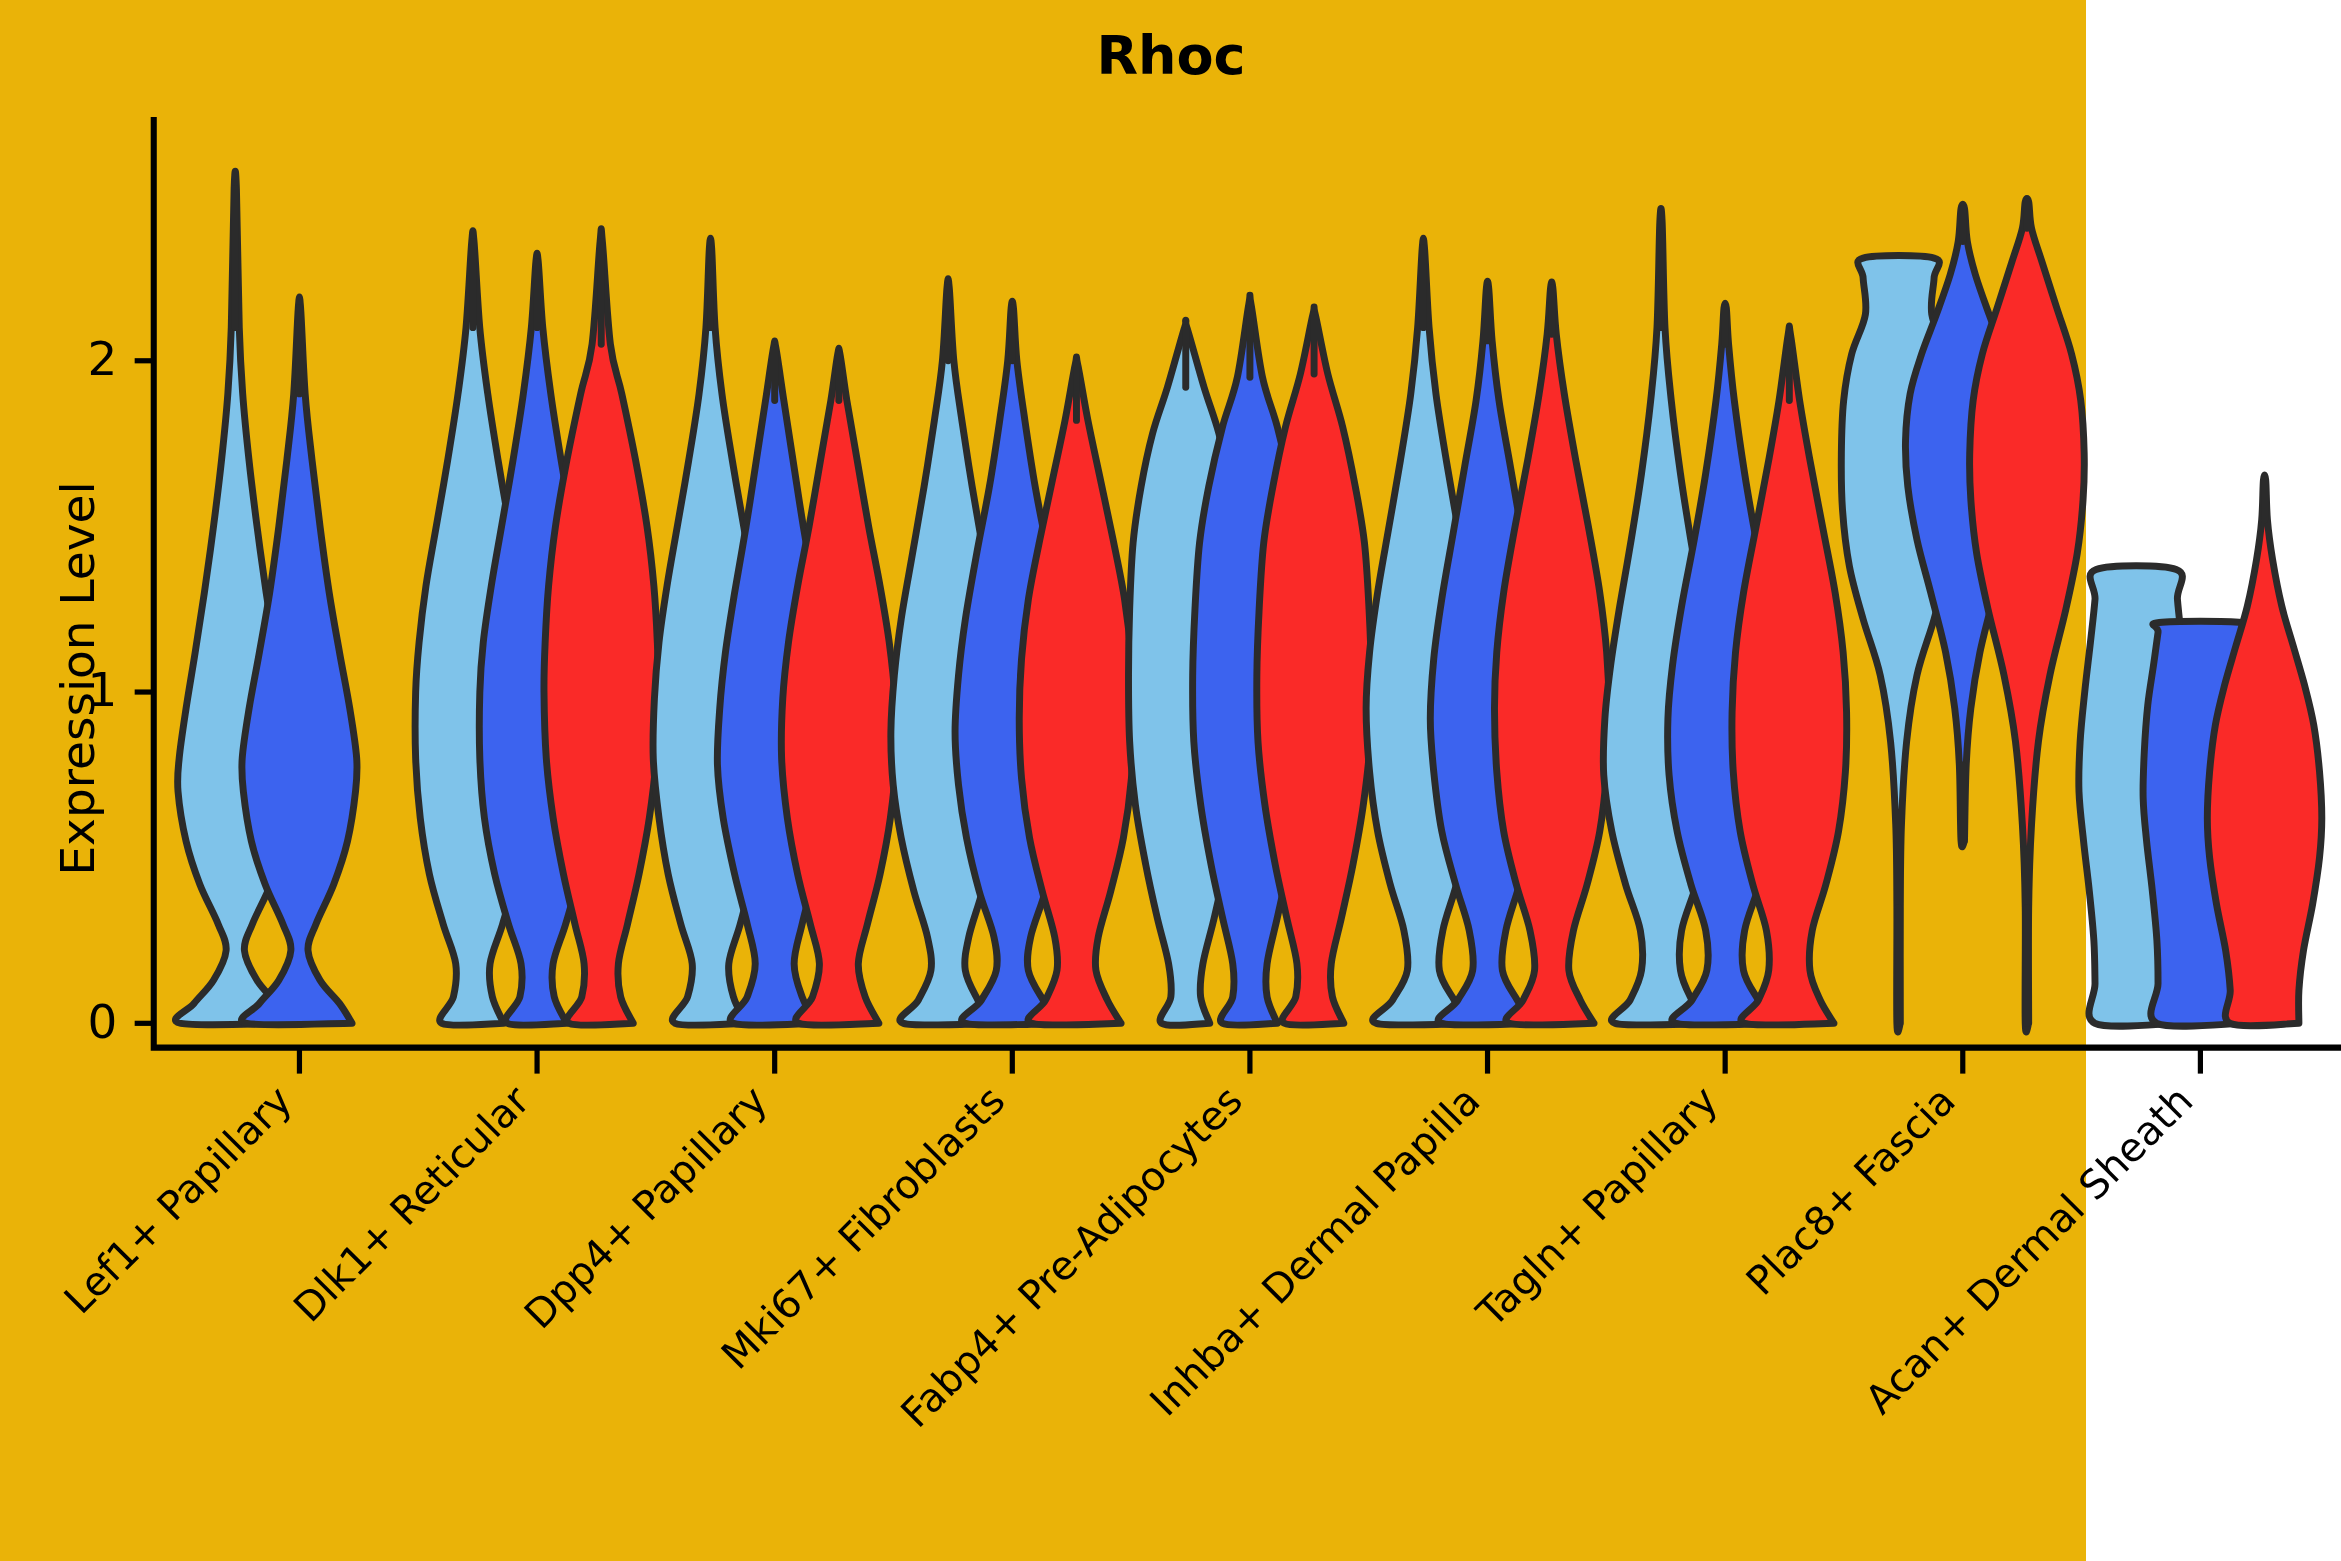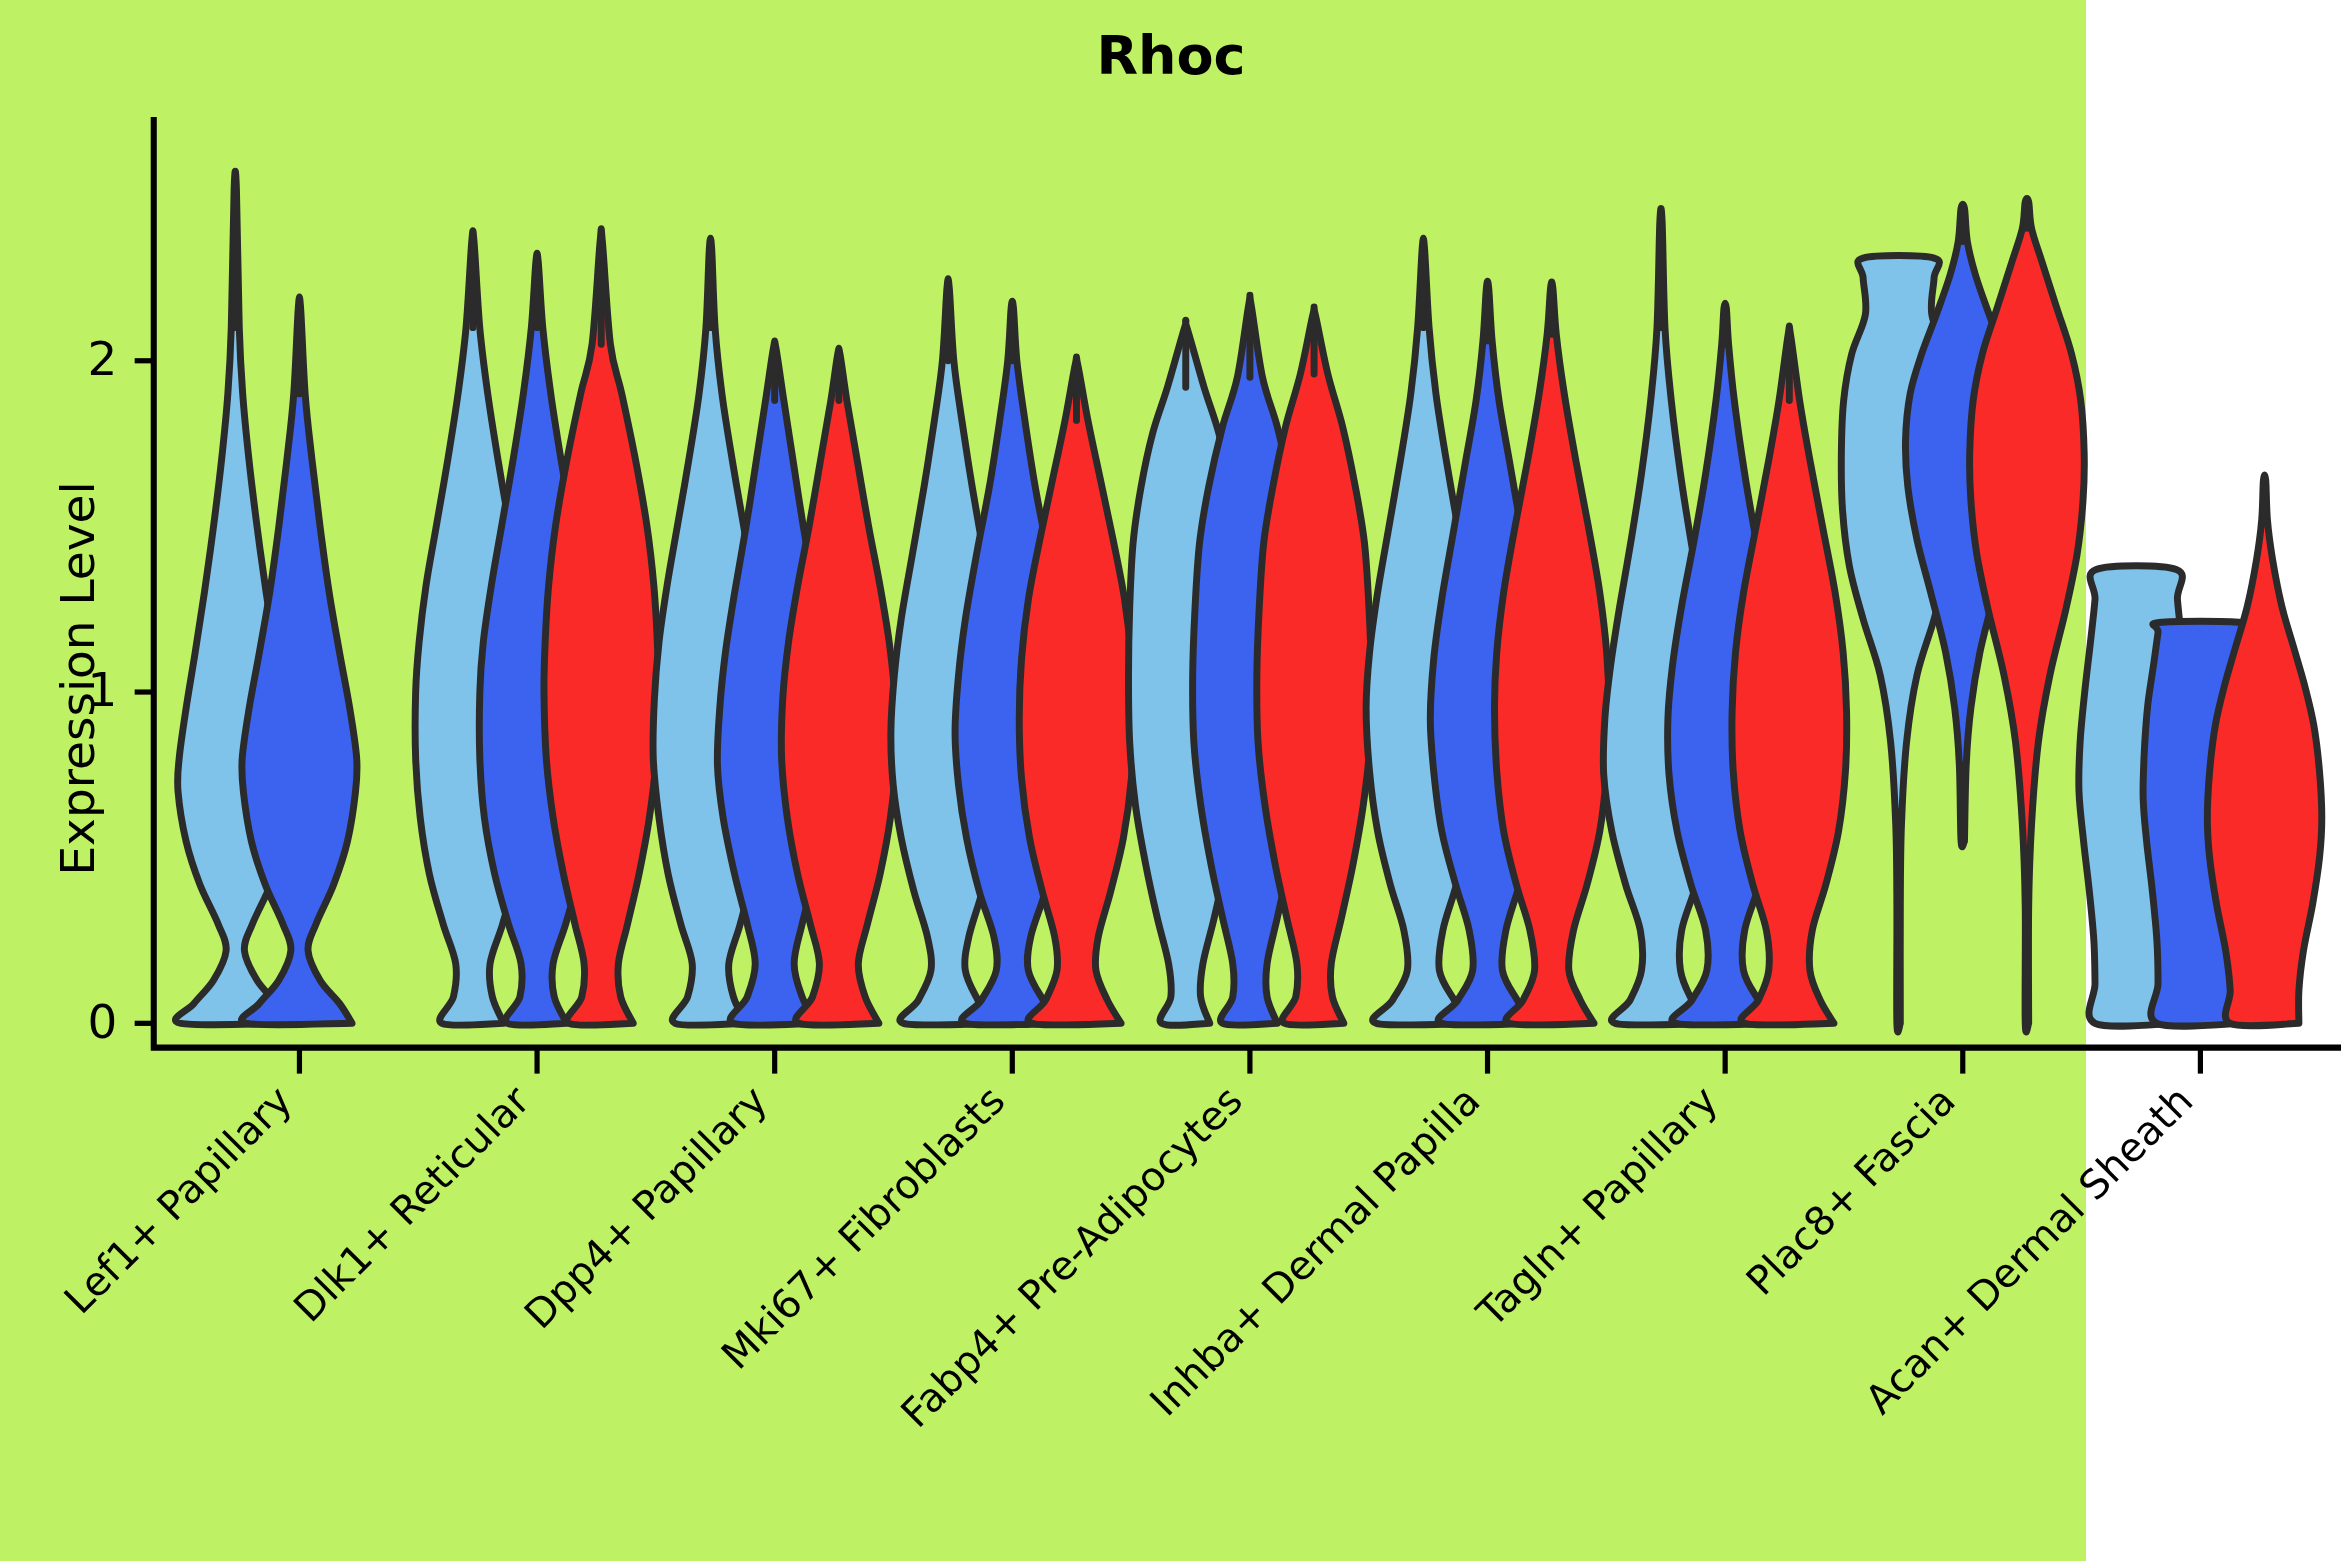--- a/index.html
+++ b/index.html
@@ -1,17 +1,17 @@
 <!DOCTYPE html>
 <html style="font-size:14px"><head>
 <meta charset="utf-8">
 <style>
   html,body{margin:0;padding:0;background:#ffffff;}
   body{width:2342px;height:1561px;font-family:"DejaVu Sans",sans-serif;overflow:hidden;}
-  #root{position:relative;width:2086px;height:1561px;background:#bef264;}
+  #root{position:relative;width:2086px;height:1561px;background:#eab308;}
   #chart-title{
     position:absolute;left:0;top:24px;width:2342px;text-align:center;
     font-family:"DejaVu Sans",sans-serif;font-weight:bold;font-size:54px;color:#000;
     letter-spacing:0px;
   }
   #ylabel{
     position:absolute;left:-226px;top:651px;width:607px;text-align:center;
     font-size:47px;color:#000;transform:rotate(-90deg);transform-origin:50% 50%;
     white-space:nowrap;
   }

